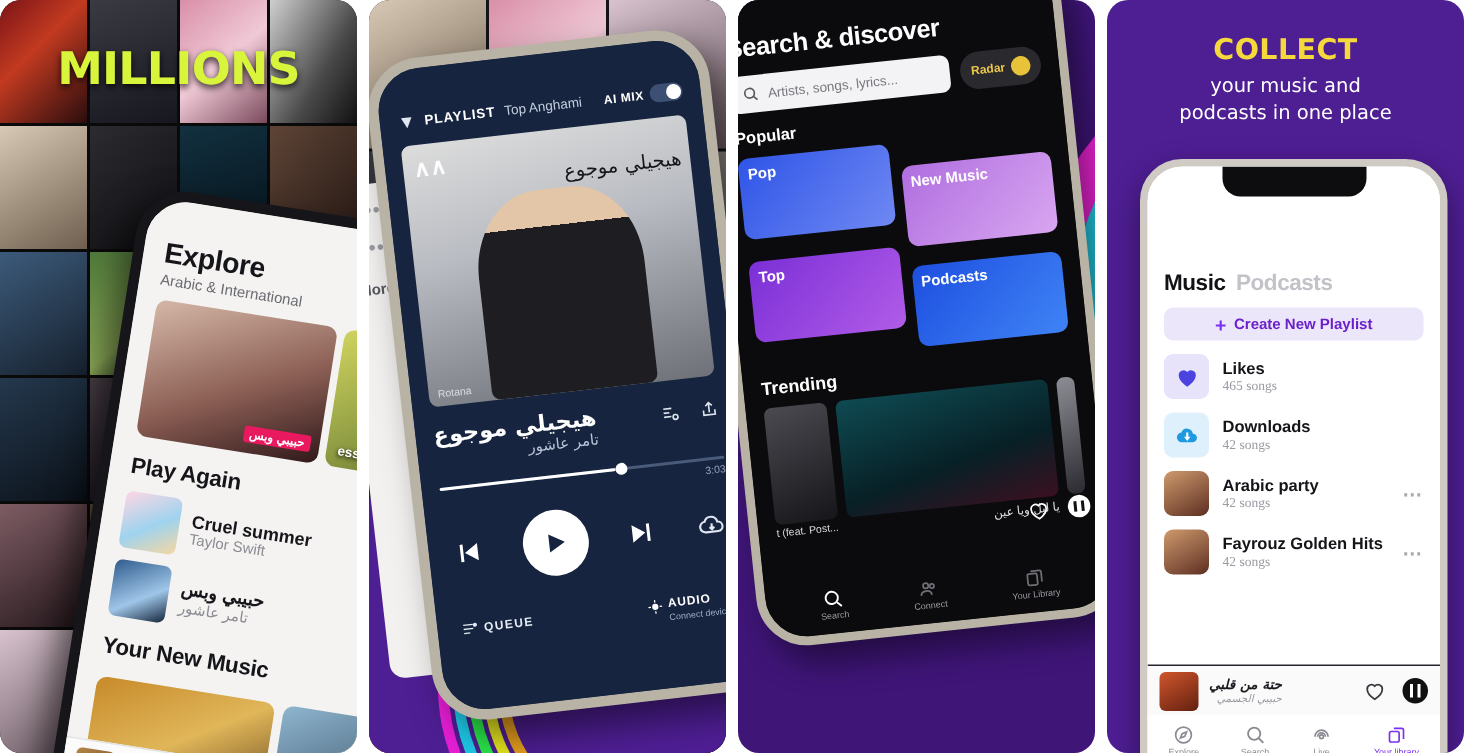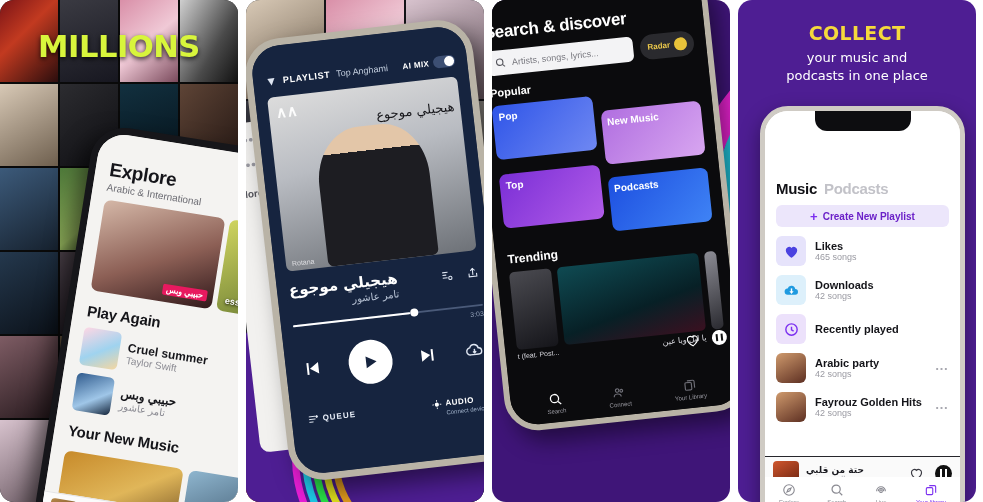--- a/index.html
+++ b/index.html
@@ -161,23 +161,23 @@
   .cnp-t{font-size:10px;font-weight:bold;color:#6b21c8;}
   .plus{color:#7b2ff0;font-size:13px;font-weight:bold;line-height:1;}
   .lrow{display:flex;align-items:center;gap:9px;margin-top:9px;}
   .lic{width:30px;height:30px;border-radius:6px;flex:0 0 30px;display:flex;align-items:center;justify-content:center;}
   .ic-likes{background:#e6e3fb;}
   .ic-dl{background:#ddf0fb;}
   .ic-rec{background:#ece1fb;}
   .ic-cfy{background:#fbdfe9;}
   .lic-img{width:30px;height:30px;border-radius:6px;flex:0 0 30px;background:linear-gradient(150deg,#cf9a6d,#5d2f22);}
   .l-n{font-size:11px;font-weight:bold;color:#141419;}
-  .l-s{font-size:9px;color:#9a9aa2;}
+  .l-s{font-size:9px;color:#9a9aa2;font-family:Liberation Serif, serif;}
   .l-dots{margin-left:auto;color:#a8a8b0;font-size:13px;letter-spacing:1px;font-weight:bold;}
-  .p4-mini{position:absolute;left:0;right:0;bottom:21px;height:34px;background:#fafafa;border-top:1px solid #26262c;display:flex;align-items:center;gap:7px;padding:0 8px;box-sizing:border-box;}
+  .p4-mini{position:absolute;left:0;right:0;bottom:34px;height:34px;background:#fafafa;border-top:1px solid #26262c;display:flex;align-items:center;gap:7px;padding:0 8px;box-sizing:border-box;font-style:italic;}
   .p4-mart{width:26px;height:26px;border-radius:4px;background:linear-gradient(150deg,#d0562d,#63200f);}
   .p4-mt{font-size:9px;font-weight:bold;color:#1a1a20;direction:rtl;font-family:"DejaVu Sans",sans-serif;}
   .p4-ms{font-size:7px;color:#9a9aa2;direction:rtl;font-family:"DejaVu Sans",sans-serif;}
   .p4-nav{position:absolute;left:0;right:0;bottom:0;height:34px;background:#fff;display:flex;justify-content:space-around;align-items:center;}
   .p4-nv{display:flex;flex-direction:column;align-items:center;gap:2px;}
   .p4-nv-t{font-size:6px;color:#8a8a92;}
   .p4-nv.on .p4-nv-t{color:#7b2ff0;}
   svg{display:block;}
 </style>
 </head>
@@ -528,31 +528,20 @@
                 <path d="M11 9h2v5h-2z" fill="#fff"></path>
                 <path d="M9 13h6l-3 4z" fill="#fff"></path>
               </svg>
           </div>
           <div>
             <div class="l-n">Downloads</div>
             <div class="l-s">42 songs</div>
           </div>
         </div>
 
-        <div class="lrow">
-          <div class="lic ic-rec">
-            <svg width="17" height="17" viewBox="0 0 24 24" fill="none" stroke="#7b2ff0" stroke-width="2">
-                <circle cx="12" cy="12" r="8"></circle>
-                <path d="M12 8v4.5l3 1.8"></path>
-              </svg>
-          </div>
-          <div>
-            <div class="l-n">Recently played</div>
-          </div>
-        </div>
 
 
         <div class="lrow">
           <div class="lic-img"></div>
           <div>
             <div class="l-n">Arabic party</div>
             <div class="l-s">42 songs</div>
           </div>
           <div class="l-dots">⋯</div>
         </div>

